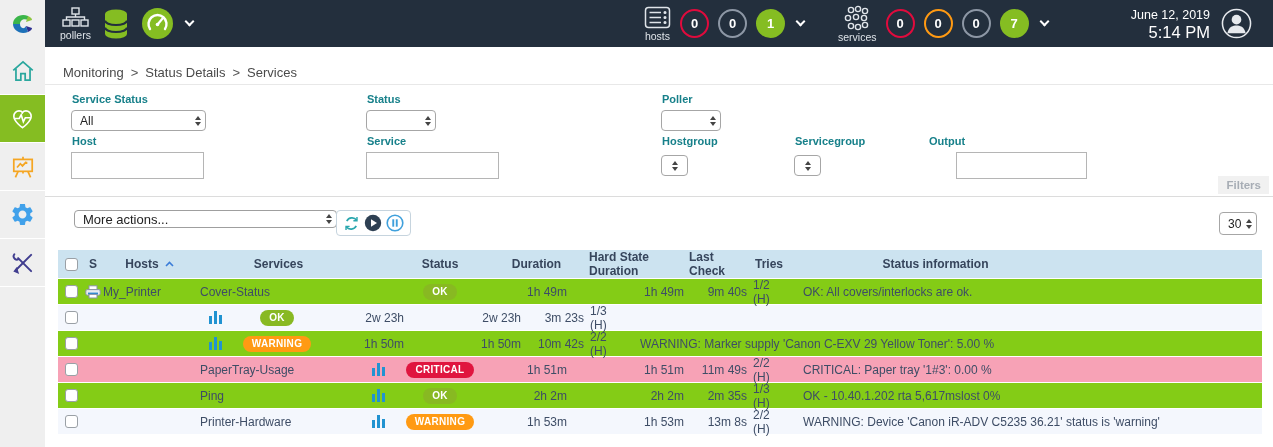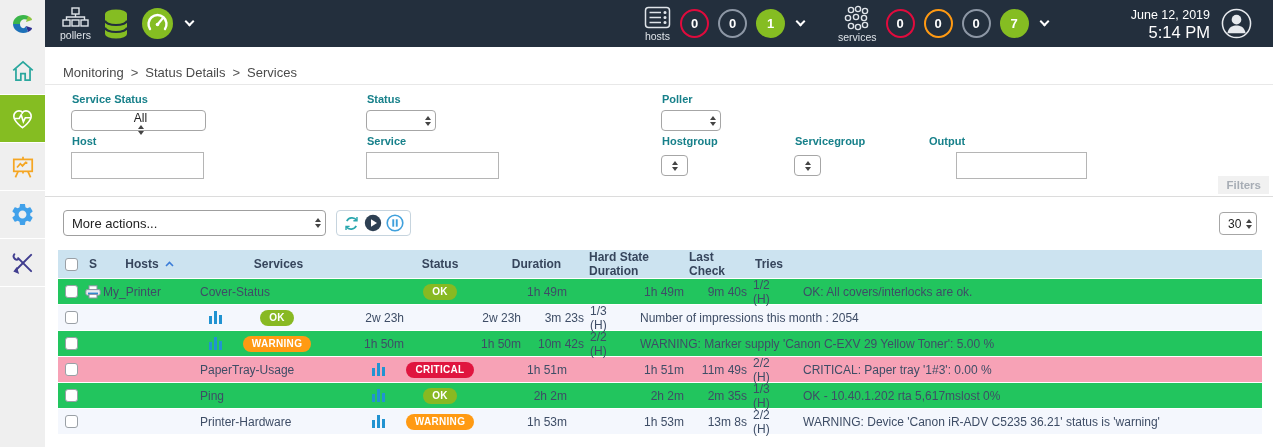--- a/index.html
+++ b/index.html
@@ -50,21 +50,21 @@
     border-bottom:4px solid #444; }
   .tri-dn { width:0; height:0; border-left:3px solid transparent; border-right:3px solid transparent;
     border-top:4px solid #444; }
   .tinput { position:absolute; height:27px; width:133px; border:1px solid #b5b5b5; background:#fff;
     font-size:12px; padding:0 5px; font-family:inherit; }
   .filters-chip { position:absolute; right:4px; bottom:2px; background:#f1f1f1; color:#a7adb5;
     font-weight:bold; font-size:11.5px; padding:3px 8px; }
 
   
   .toolbar { position:relative; height:53px; }
-  .more-actions { left:18px; top:13px; width:263px; height:26px; font-size:13px; border-color:#9f9f9f; }
+  .more-actions { left:29px; top:13px; width:263px; height:18px; font-size:13px; border-color:#9f9f9f; }
   .icon-group { position:absolute; left:291px; top:13px; height:26px; display:flex; align-items:center;
     gap:4px; padding:0 6px; border:1px solid #c6d4de; border-radius:4px; background:#fff; }
   .icon-group span { display:flex; cursor:pointer; }
   .pagesize { right:16px; left:auto; top:15px; width:38px; height:23px; }
 
   
   .svc-table { margin-left:13px; width:1204px; font-size:12px; color:#3e4d66; }
   .tr { display:flex; align-items:center; height:25px; margin-bottom:1px; }
   .thead { background:#cce3f0; height:28px; font-weight:bold; color:#36455c; display:flex; align-items:center; }
   .th, .td { flex:0 0 auto; display:flex; align-items:center; }
@@ -75,21 +75,21 @@
   .c-graph { width:36px; justify-content:center; }
   .c-stat  { width:88px; justify-content:center; }
   .c-dur   { width:105px; justify-content:flex-end; padding-right:22px; }
   .c-hard  { width:100px; justify-content:flex-end; padding-right:5px; }
   .c-last  { width:60px; justify-content:flex-end; padding-right:2px; }
   .c-tries { width:40px; padding-left:4px; }
   .c-info  { width:473px; padding-left:14px; }
   .thead .c-host, .thead .c-serv, .thead .c-dur, .thead .c-hard, .thead .c-last, .thead .c-tries
     { justify-content:center; padding:0; }
   .thead .c-info { justify-content:center; padding:0 180px 0 0; }
-  .row-odd  { background:#22c55e; }
+  .row-odd  { background:#84cc16; }
   .row-even { background:#f4f7fd; }
   .row-crit { background:#f7a2b6; }
   .cb { width:13px; height:13px; border:1px solid #9aa0a6; border-radius:3px; background:#fff; cursor:pointer; }
   .badge { font-size:10px; font-weight:bold; color:#fff; padding:3px 9px; border-radius:10px;
     letter-spacing:.3px; line-height:10px; }
   .badge-ok { background:#88b922; }
   .badge-warning { background:#ff9a13; }
   .badge-critical { background:#e0153f; }
   .graph-ic { display:flex; align-items:flex-end; gap:2px; height:13px; cursor:pointer; }
   .graph-ic i { display:block; width:3px; background:#2193d1; }
@@ -226,21 +226,21 @@
     </svg>
   </div>
 </div>
 
 <div class="main">
 
   <div class="breadcrumb" id="breadcrumb"><a>Monitoring</a><span class="sep">&gt;</span><a>Status Details</a><span class="sep">&gt;</span><a>Services</a></div>
 
   <div class="filterpanel">
     <span class="f-label" style="left:27px;top:8px;">Service Status</span>
-    <div class="sel" style="left:26px;top:25px;width:135px;flex-direction:column;">
+    <div class="sel" style="left:26px;top:25px;width:135px;">
       <span>All</span>
       <span class="arrows">
           <i class="tri-up"></i>
           <i class="tri-dn"></i>
         </span>
     </div>
 
     <span class="f-label" style="left:322px;top:8px;">Status</span>
     <div class="sel" style="left:321px;top:25px;width:70px;">
       <span></span>
@@ -355,20 +355,23 @@
         </div>
         <div class="th c-hard">
           <span>Hard State Duration</span>
         </div>
         <div class="th c-last">
           <span>Last Check</span>
         </div>
         <div class="th c-tries">
           <span>Tries</span>
         </div>
+        <div class="th c-info">
+          <span>Status information</span>
+        </div>
       </div>
     <div id="table-body">
         <div class="tr row-odd">
           <div class="td c-check">
             <span class="cb"></span>
           </div>
           <div class="td c-s">
             <svg width="16" height="14" viewBox="0 0 16 14">
               <rect x="4" y="0.8" width="8" height="3.8" fill="#fff" stroke="#8a94a3"></rect>
               <rect x="0.8" y="4.6" width="14.4" height="5.6" rx="1.4" fill="#e7ebef" stroke="#8a94a3"></rect>
@@ -425,23 +428,20 @@
           </div>
           <div class="td c-hard">
             <span>2w 23h</span>
           </div>
           <div class="td c-last">
             <span>3m 23s</span>
           </div>
           <div class="td c-tries">
             <span>1/3 (H)</span>
           </div>
-          <div class="td c-info">
-            <span>Number of impressions this month : 2054</span>
-          </div>
         </div>
         <div class="tr row-odd">
           <div class="td c-check">
             <span class="cb"></span>
           </div>
           <div class="td c-s"></div>
           <div class="td c-host">
             <span class="link"></span>
           </div>
           <div class="td c-graph">

